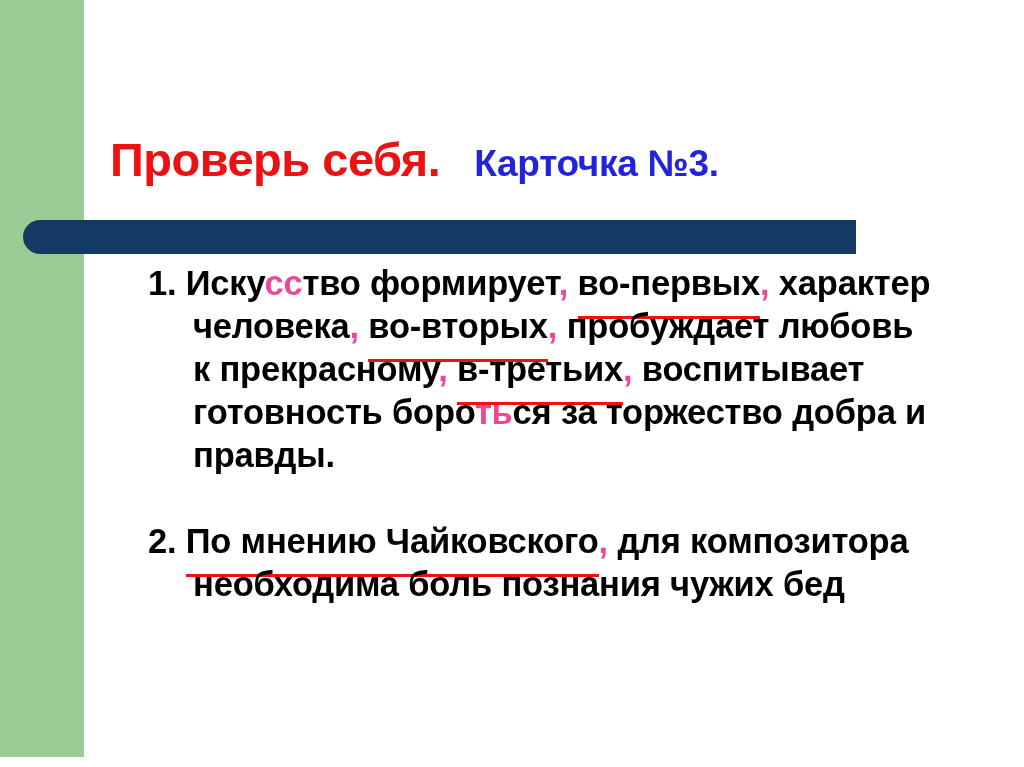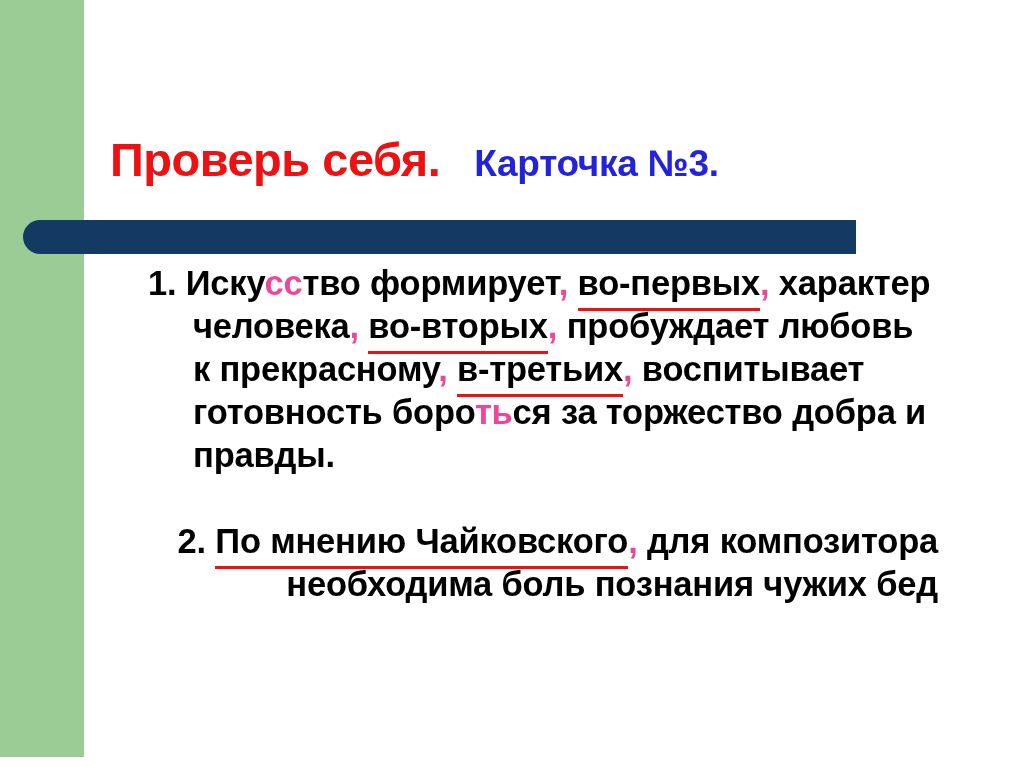--- a/index.html
+++ b/index.html
@@ -86,28 +86,27 @@
     line-height: 43px;
     letter-spacing: -0.2px;
     padding-left: 45px;
     text-indent: -45px;
   }
   .marker {
     display: inline;
   }
   #item-2 {
     margin-top: 43px;
-    text-align: right;
   }
   .red {
     color: #ec4899;
   }
   .ul-red {
     border-bottom: 3px solid #EE1111;
-    padding-bottom: 6px;
+    padding-bottom: 14px;
   }
 </style>
 </head>
 <body>
 
 <div id="slide">
 
   <div id="green-band"></div>
 
   <div id="content-panel"></div>

